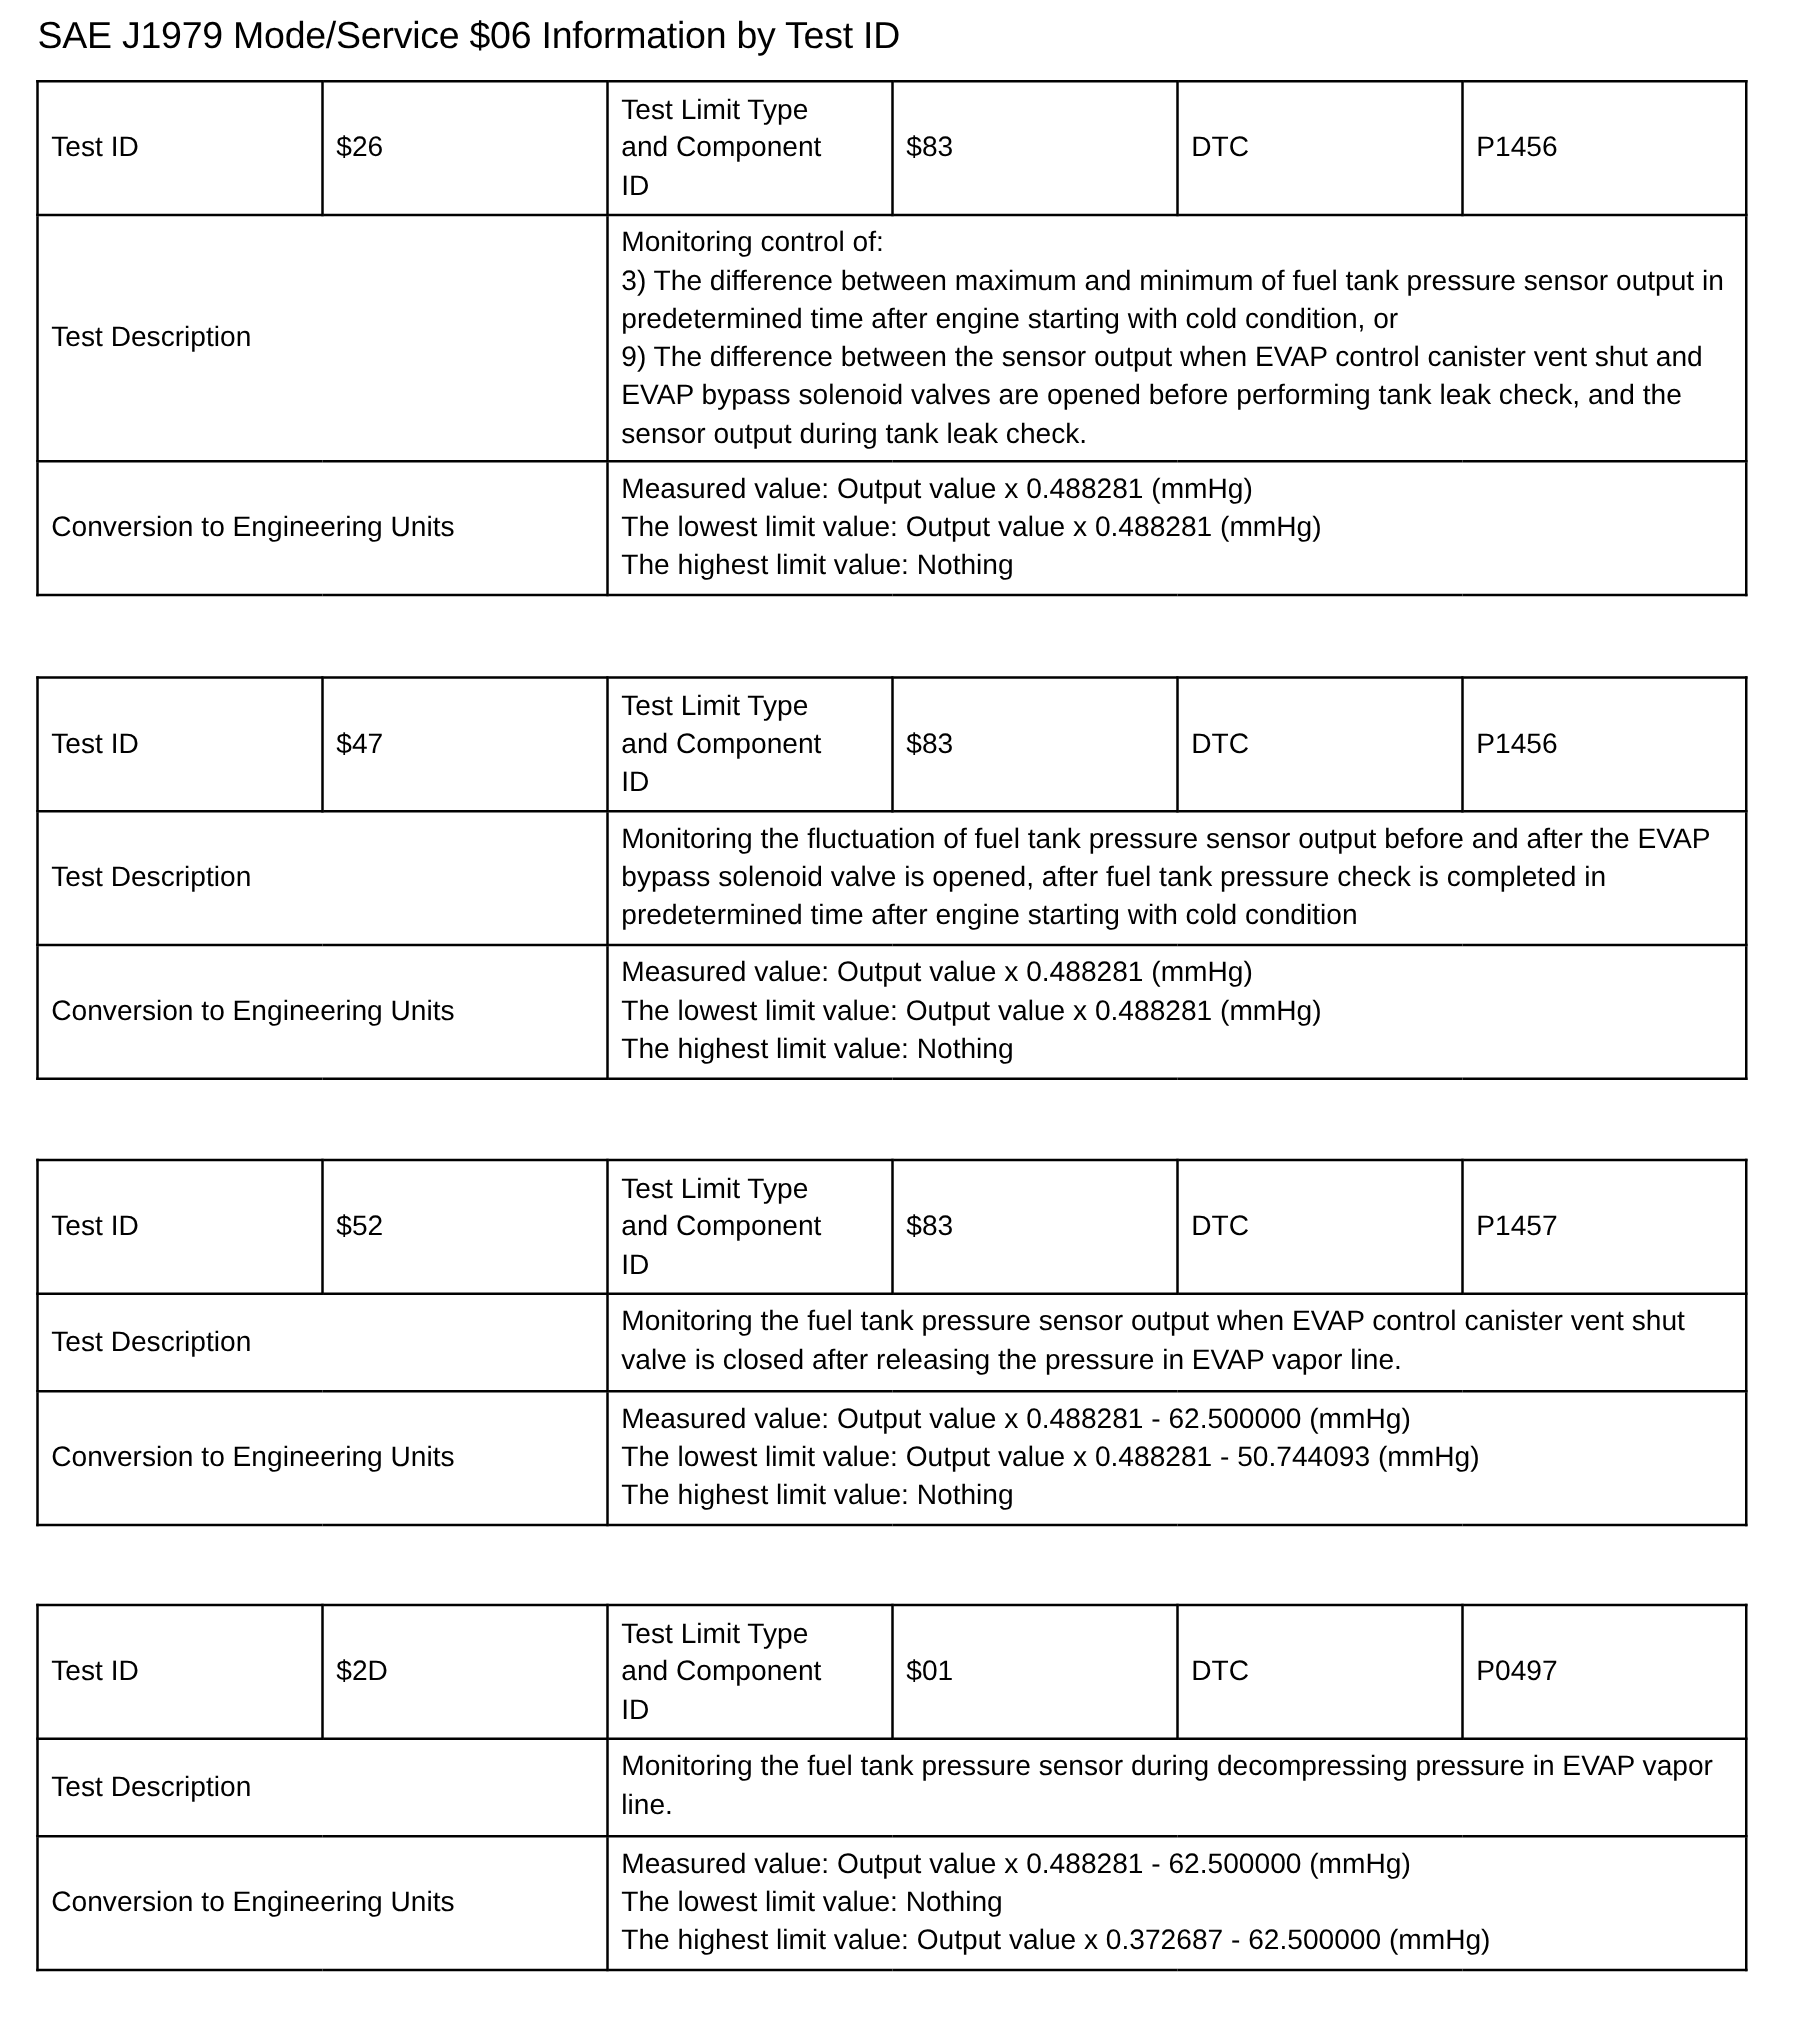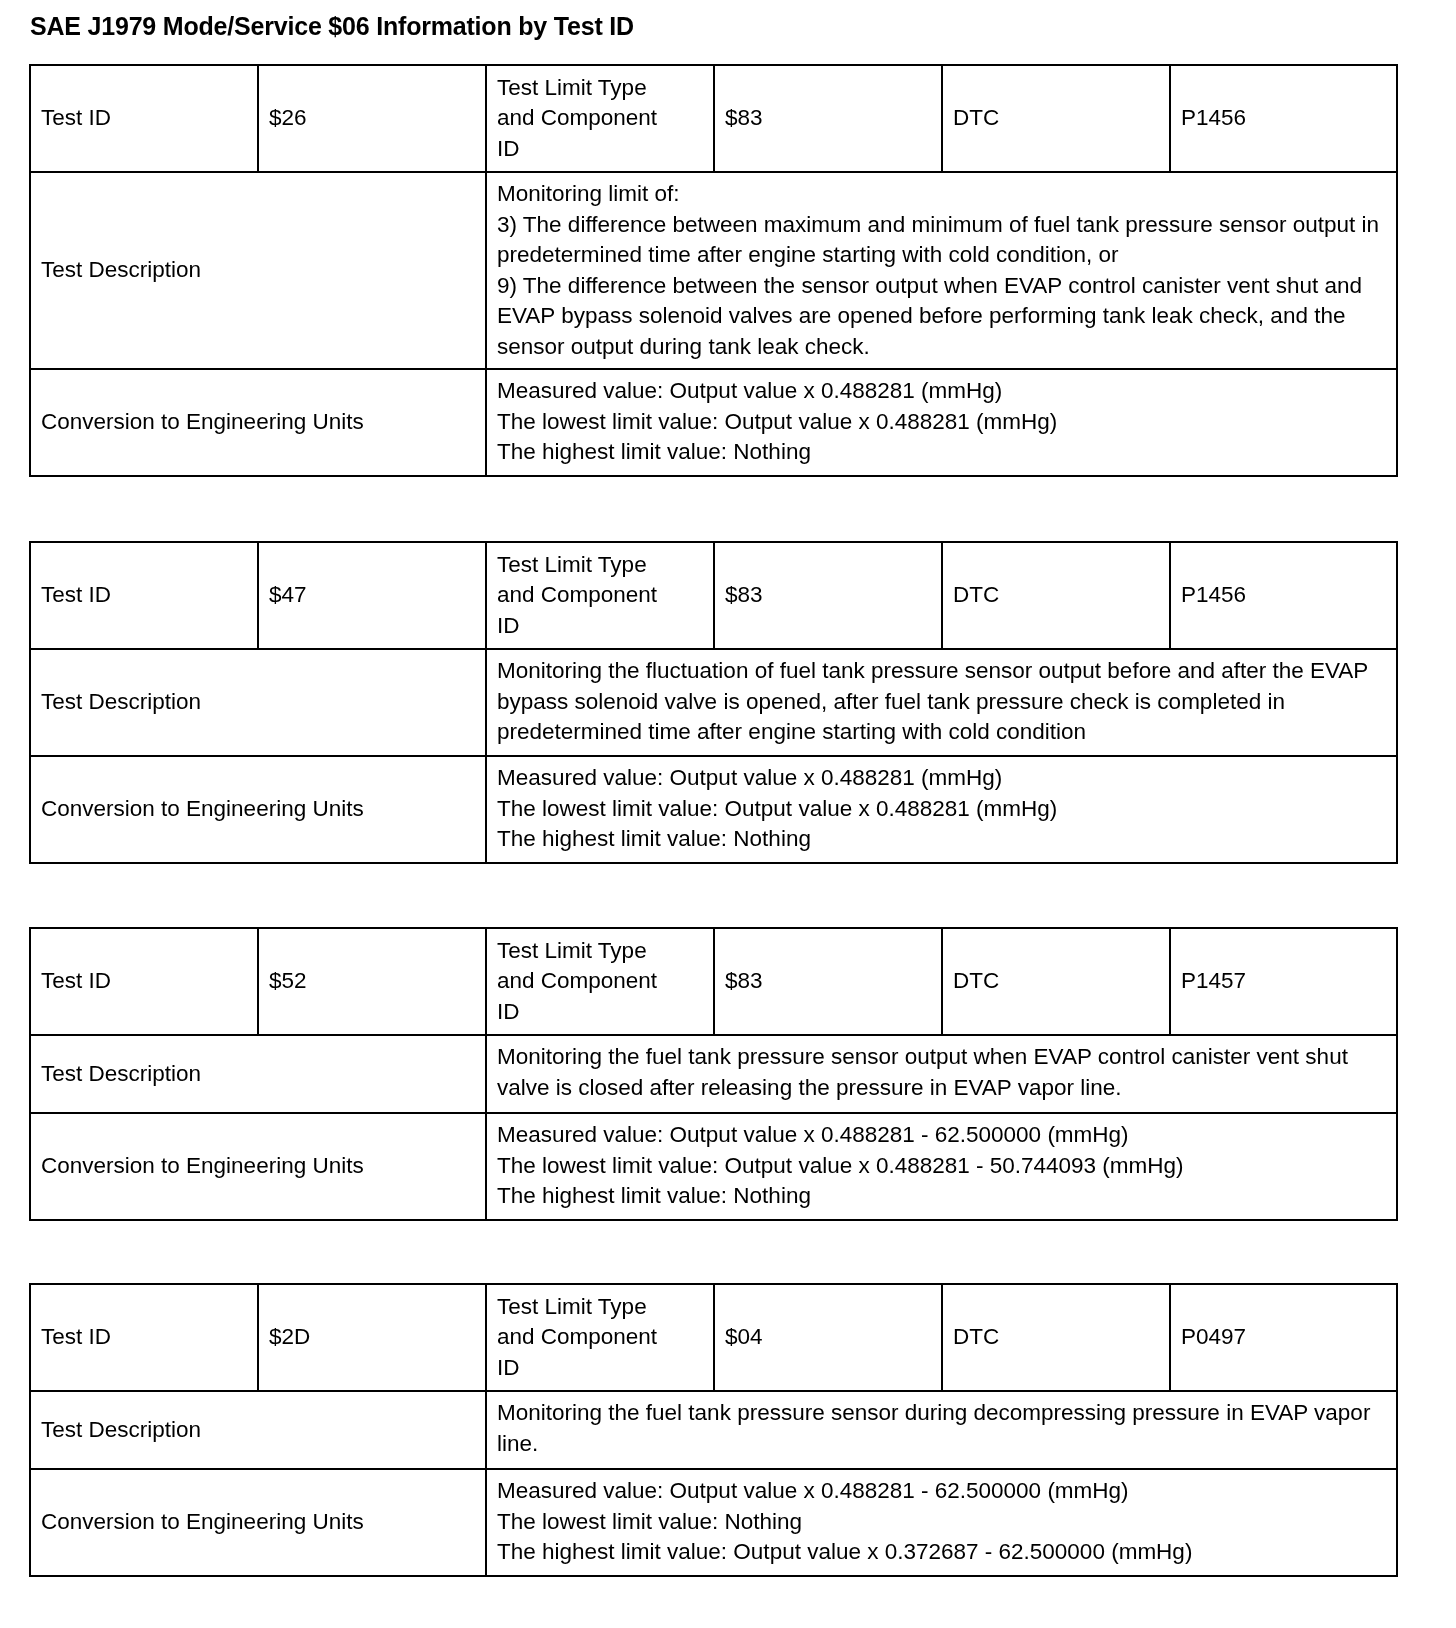--- a/index.html
+++ b/index.html
@@ -12,22 +12,22 @@
       width: 1456px;
       height: 1628px;
       position: relative;
       font-family: "Liberation Sans", sans-serif;
       overflow: hidden;
     }
     .page-title {
       position: absolute;
       left: 30px;
       top: 12px;
-      font-size: 25px;
-      font-weight: bold;
+      font-size: 30px;
+      font-weight: normal;
       letter-spacing: -0.2px;
       margin: 0;
     }
     .test-table {
       position: absolute;
       left: 29px;
       width: 1367px;
       border-collapse: collapse;
       table-layout: fixed;
       font-size: 22.5px;
@@ -85,21 +85,21 @@
  and Component
  ID</span>
         </td>
     <td>$83</td>
     <td>DTC</td>
     <td>P1456</td>
   </tr>
   <tr style="height:196px;">
     <td colspan="2">Test Description</td>
     <td colspan="4" class="multi">
-      <span class="line">Monitoring limit of:</span>
+      <span class="line">Monitoring control of:</span>
       <span class="line">3) The difference between maximum and minimum of fuel tank pressure sensor output in predetermined time after engine starting with cold condition, or</span>
       <span class="line">9) The difference between the sensor output when EVAP control canister vent shut and EVAP bypass solenoid valves are opened before performing tank leak check, and the sensor output during tank leak check.</span>
     </td>
   </tr>
   <tr style="height:107px;">
     <td colspan="2">Conversion to Engineering Units</td>
     <td colspan="4" class="multi">
       <span class="line">Measured value: Output value x 0.488281 (mmHg)</span>
       <span class="line">The lowest limit value: Output value x 0.488281 (mmHg)</span>
       <span class="line">The highest limit value: Nothing</span>
@@ -197,21 +197,21 @@
     </colgroup>
   <tbody>
       <tr class="header-row">
     <td>Test ID</td>
     <td>$2D</td>
     <td>
           <span class="limit-label">Test Limit Type
  and Component
  ID</span>
         </td>
-    <td>$04</td>
+    <td>$01</td>
     <td>DTC</td>
     <td>P0497</td>
   </tr>
   <tr style="height:78px;">
     <td colspan="2">Test Description</td>
     <td colspan="4" class="multi">
       <span class="line">Monitoring the fuel tank pressure sensor during decompressing pressure in EVAP vapor line.</span>
     </td>
   </tr>
   <tr style="height:107px;">

